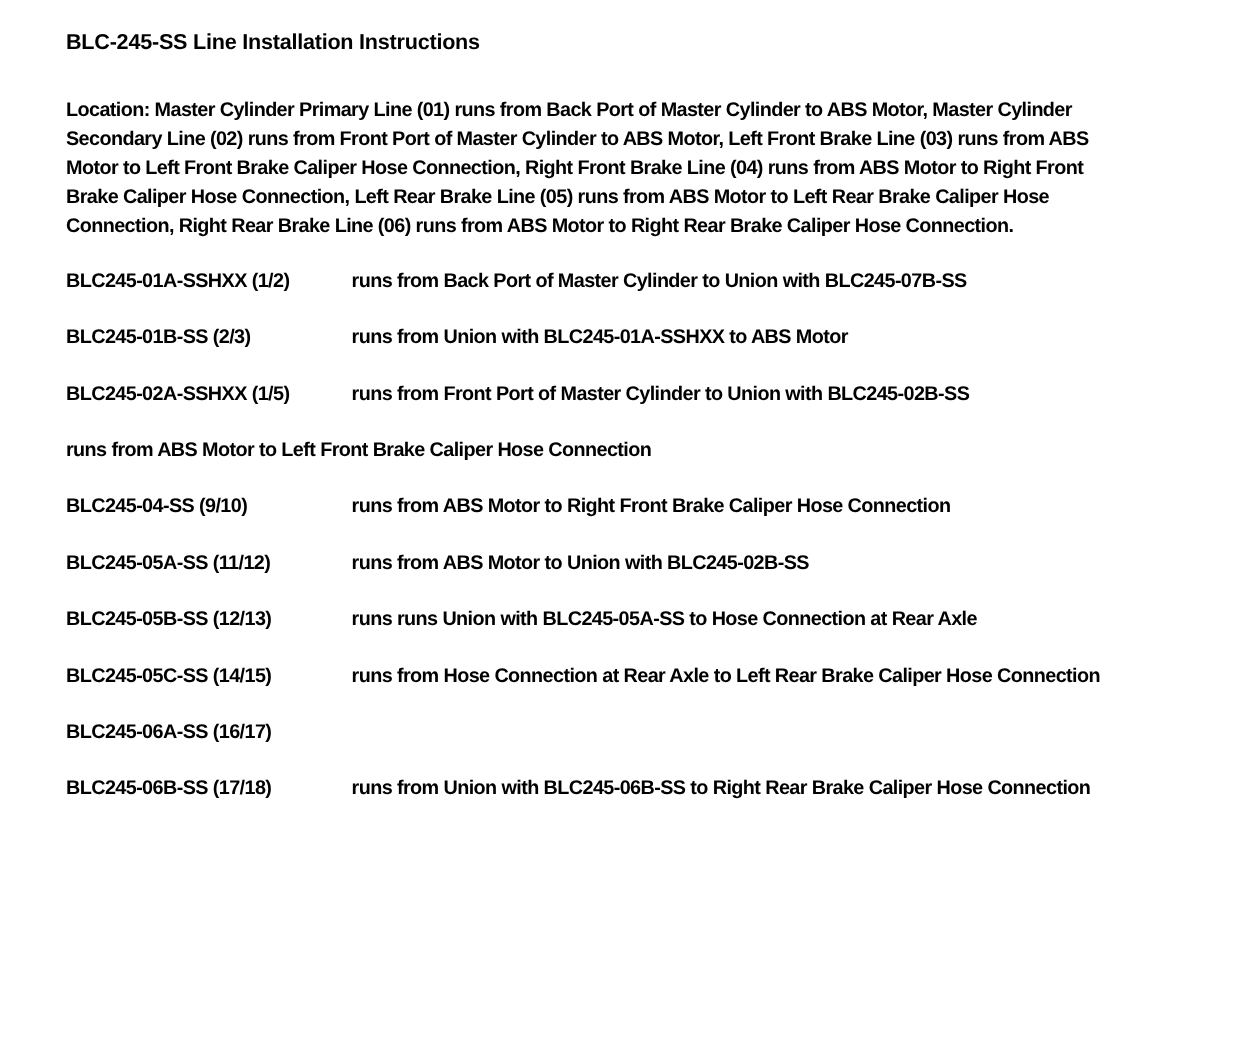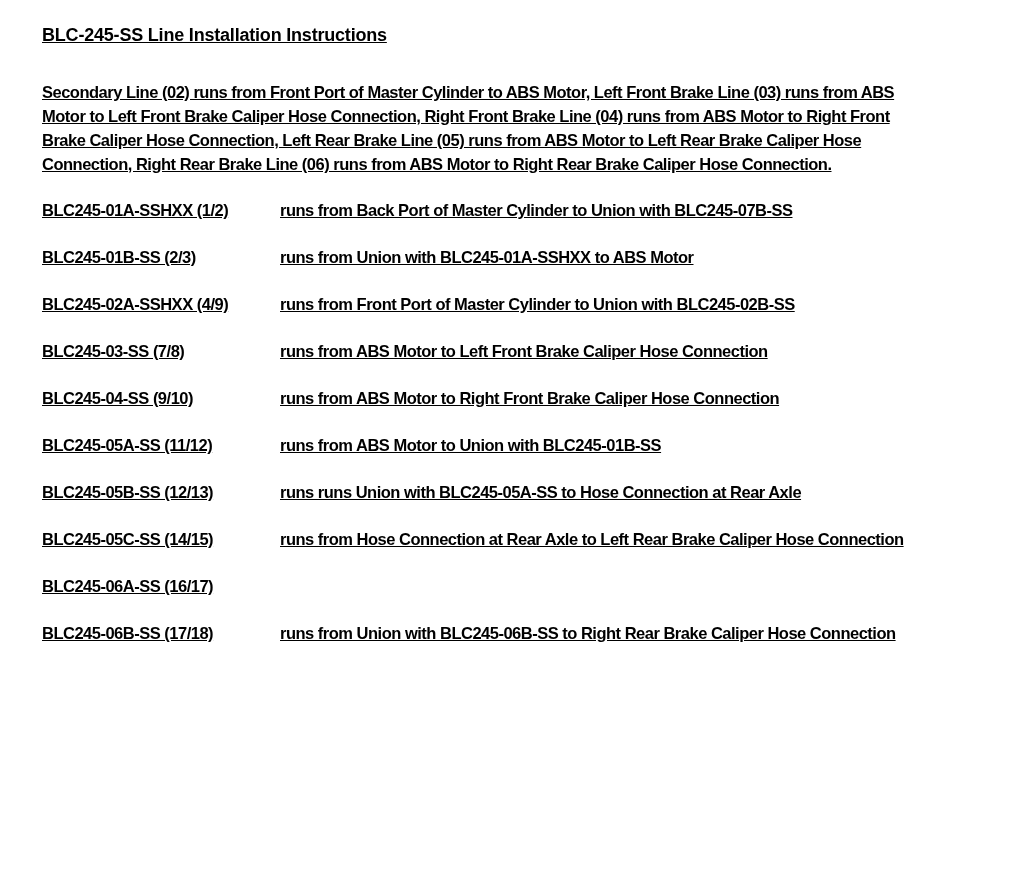--- a/index.html
+++ b/index.html
@@ -9,22 +9,21 @@
   body {
     width: 1036px;
     height: 878px;
     background: #ffffff;
     color: #000000;
     font-family: "Liberation Sans", sans-serif;
     font-weight: bold;
     overflow: hidden;
   }
   .doc {
-    padding: 24px 0 0 42px;
-    text-decoration: underline;
+    padding: 24px 0 0 55px;
   }
   .title {
     margin: 0;
     font-size: 18px;
     line-height: 22px;
     letter-spacing: -0.2px;
   }
   .para {
     margin-top: 34px;
     font-size: 16.5px;
@@ -55,57 +54,57 @@
   }
 </style>
 </head>
 <body>
 
 <article class="doc">
 
   <h1 class="title">BLC-245-SS Line Installation Instructions</h1>
 
   <div class="para">
+    <div class="para-line">Location: Master Cylinder Primary Line (01) runs from Back Port of Master Cylinder to ABS Motor, Master Cylinder</div>
     <div class="para-line">Secondary Line (02) runs from Front Port of Master Cylinder to ABS Motor, Left Front Brake Line (03) runs from ABS</div>
     <div class="para-line">Motor to Left Front Brake Caliper Hose Connection, Right Front Brake Line (04) runs from ABS Motor to Right Front</div>
     <div class="para-line">Brake Caliper Hose Connection, Left Rear Brake Line (05) runs from ABS Motor to Left Rear Brake Caliper Hose</div>
     <div class="para-line">Connection, Right Rear Brake Line (06) runs from ABS Motor to Right Rear Brake Caliper Hose Connection.</div>
   </div>
 
   <div class="rows">
 
     <div class="row">
       <span class="part">BLC245-01A-SSHXX (1/2)</span>
       <span class="desc">runs from Back Port of Master Cylinder to Union with BLC245-07B-SS</span>
     </div>
 
     <div class="row">
       <span class="part">BLC245-01B-SS (2/3)</span>
       <span class="desc">runs from Union with BLC245-01A-SSHXX to ABS Motor</span>
     </div>
 
     <div class="row">
-      <span class="part">BLC245-02A-SSHXX (4/9)</span>
+      <span class="part">BLC245-02A-SSHXX (1/5)</span>
       <span class="desc">runs from Front Port of Master Cylinder to Union with BLC245-02B-SS</span>
     </div>
 
 
     <div class="row">
-      <span class="part">BLC245-03-SS (7/8)</span>
       <span class="desc">runs from ABS Motor to Left Front Brake Caliper Hose Connection</span>
     </div>
 
     <div class="row">
       <span class="part">BLC245-04-SS (9/10)</span>
       <span class="desc">runs from ABS Motor to Right Front Brake Caliper Hose Connection</span>
     </div>
 
     <div class="row">
       <span class="part">BLC245-05A-SS (11/12)</span>
-      <span class="desc">runs from ABS Motor to Union with BLC245-01B-SS</span>
+      <span class="desc">runs from ABS Motor to Union with BLC245-02B-SS</span>
     </div>
 
     <div class="row">
       <span class="part">BLC245-05B-SS (12/13)</span>
       <span class="desc">runs runs Union with BLC245-05A-SS to Hose Connection at Rear Axle</span>
     </div>
 
     <div class="row">
       <span class="part">BLC245-05C-SS (14/15)</span>
       <span class="desc">runs from Hose Connection at Rear Axle to Left Rear Brake Caliper Hose Connection</span>

